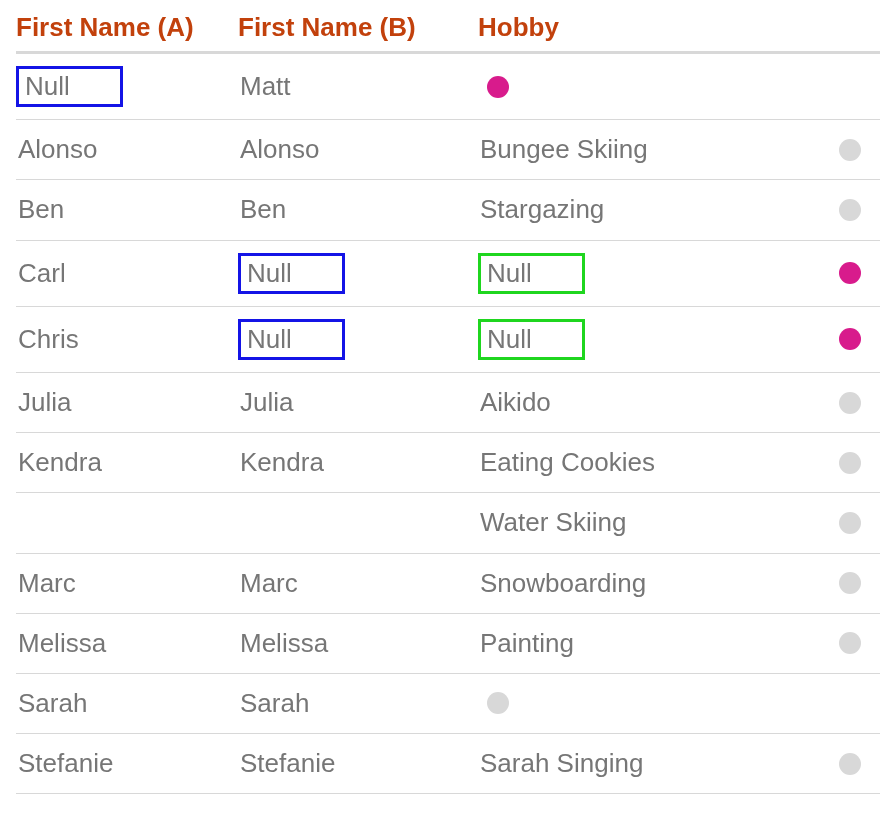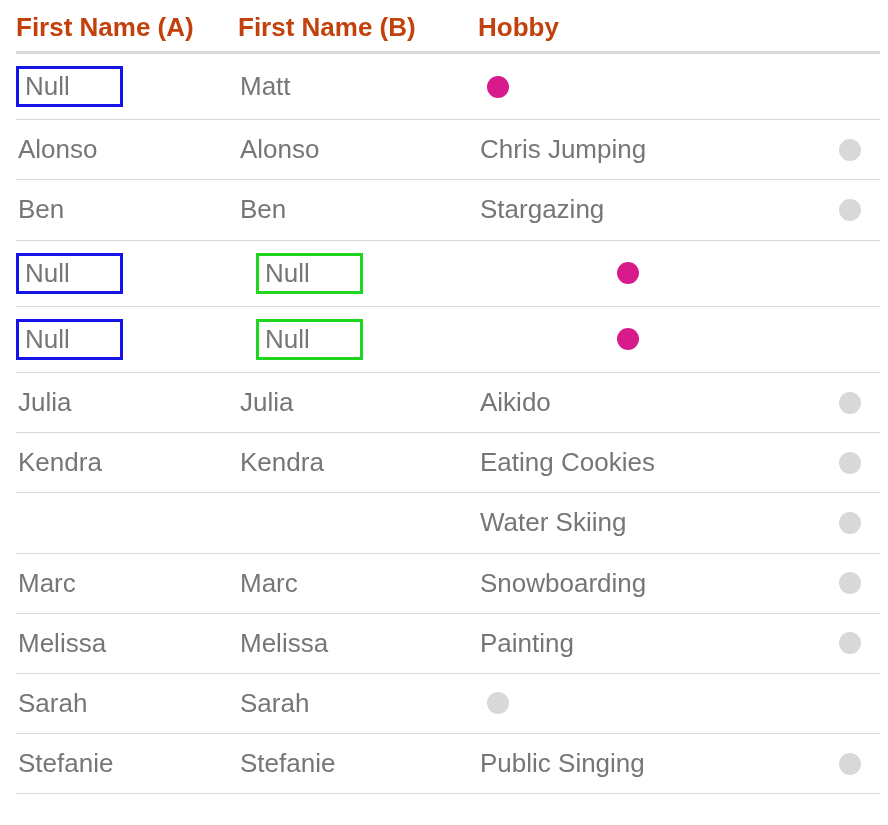--- a/index.html
+++ b/index.html
@@ -81,52 +81,58 @@
       </div>
     </div>
     <div class="data-row">
       <div class="data-cell col-a">
         <span class="cell-text">Alonso</span>
       </div>
       <div class="data-cell col-b">
         <span class="cell-text">Alonso</span>
       </div>
       <div class="data-cell col-hobby">
-        <span class="cell-text">Chris Jumping</span>
+        <span class="cell-text">Bungee Skiing</span>
       </div>
       <div class="data-cell col-dot">
         <span class="dot dot-gray"></span>
       </div>
     </div>
     <div class="data-row">
       <div class="data-cell col-a">
         <span class="cell-text">Ben</span>
       </div>
       <div class="data-cell col-b">
         <span class="cell-text">Ben</span>
       </div>
       <div class="data-cell col-hobby">
         <span class="cell-text">Stargazing</span>
       </div>
       <div class="data-cell col-dot">
         <span class="dot dot-gray"></span>
       </div>
     </div>
     <div class="data-row">
+      <div class="data-cell col-a">
+        <span class="cell-text">Carl</span>
+      </div>
       <div class="data-cell col-b">
         <span class="cell-text boxed-blue">Null</span>
       </div>
       <div class="data-cell col-hobby">
         <span class="cell-text boxed-green">Null</span>
       </div>
       <div class="data-cell col-dot">
         <span class="dot dot-pink"></span>
       </div>
     </div>
     <div class="data-row">
+      <div class="data-cell col-a">
+        <span class="cell-text">Chris</span>
+      </div>
       <div class="data-cell col-b">
         <span class="cell-text boxed-blue">Null</span>
       </div>
       <div class="data-cell col-hobby">
         <span class="cell-text boxed-green">Null</span>
       </div>
       <div class="data-cell col-dot">
         <span class="dot dot-pink"></span>
       </div>
     </div>
@@ -208,19 +214,19 @@
       </div>
     </div>
     <div class="data-row">
       <div class="data-cell col-a">
         <span class="cell-text">Stefanie</span>
       </div>
       <div class="data-cell col-b">
         <span class="cell-text">Stefanie</span>
       </div>
       <div class="data-cell col-hobby">
-        <span class="cell-text">Public Singing</span>
+        <span class="cell-text">Sarah Singing</span>
       </div>
       <div class="data-cell col-dot">
         <span class="dot dot-gray"></span>
       </div>
     </div>
   </div>
 
 </body></html>

